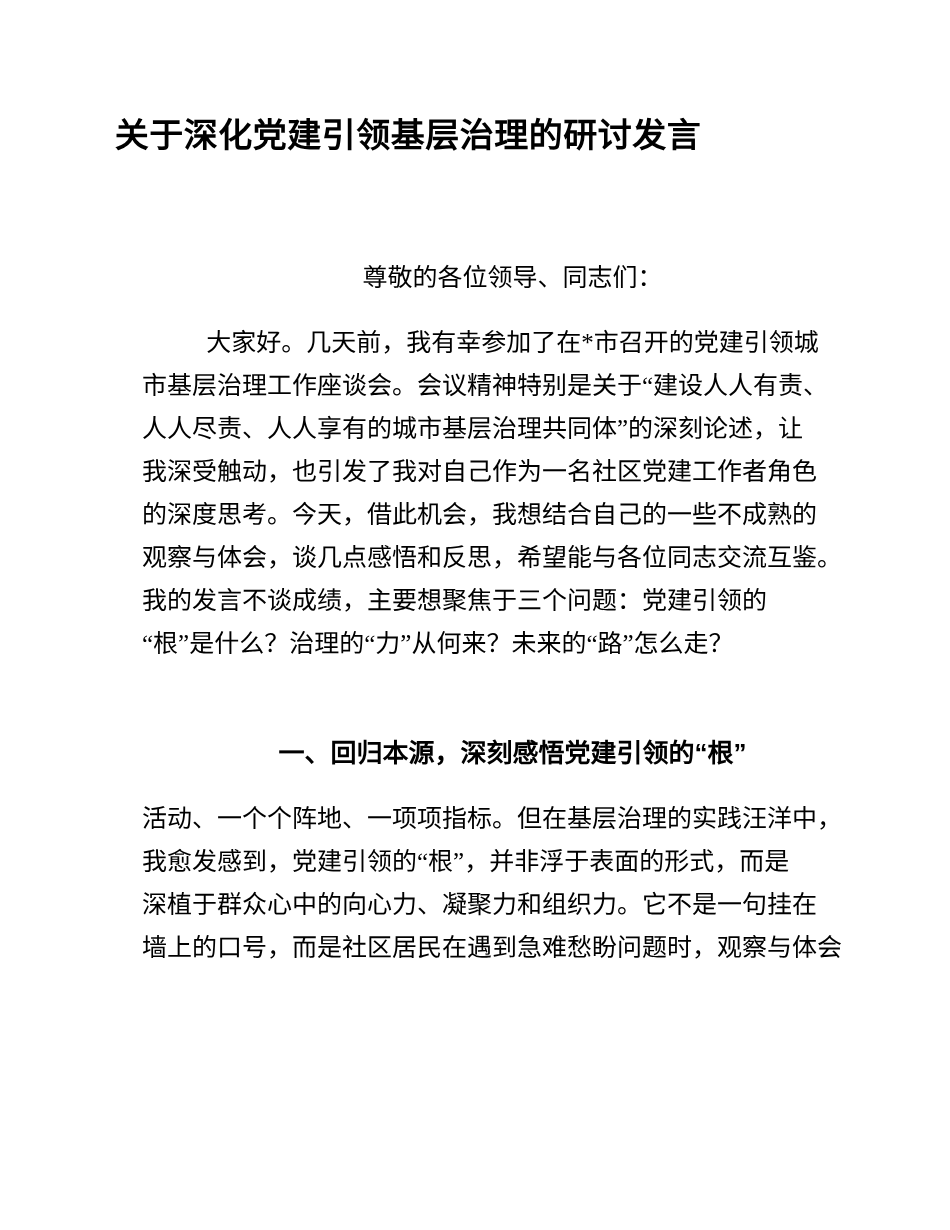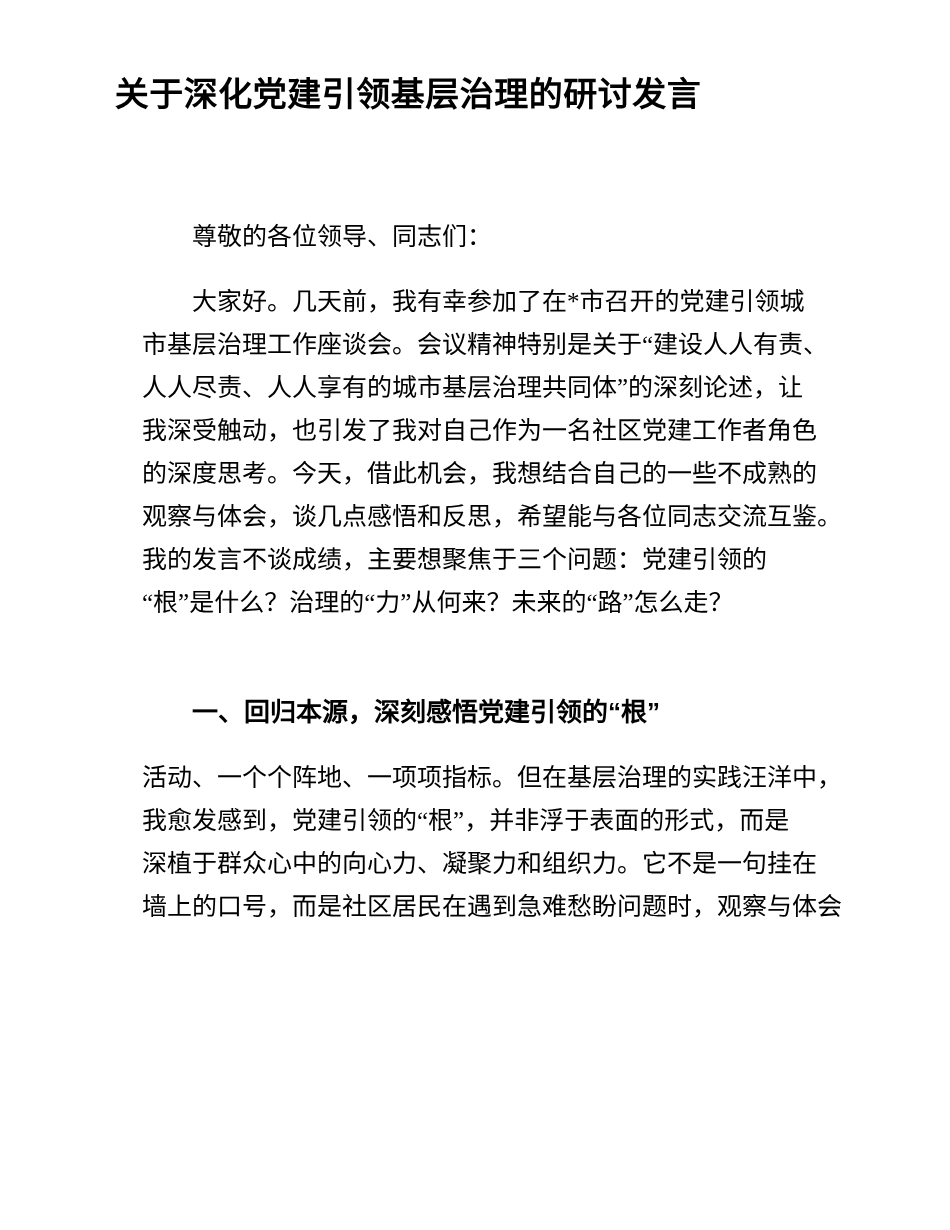--- a/index.html
+++ b/index.html
@@ -9,21 +9,21 @@
   }
   .page {
     position: relative;
     width: 950px;
     height: 1230px;
     background: #ffffff;
     overflow: hidden;
     color: #000000;
   }
   .doc-title {
-    margin: 72px 0 0 0;
+    margin: 113px 0 0 0;
     padding: 0;
     width: 816px;
     text-align: center;
     font-family: "Liberation Serif", serif;
     font-weight: 700;
     font-size: 34px;
     line-height: 46px;
     letter-spacing: 0.5px;
     color: #000000;
   }
@@ -48,20 +48,21 @@
     white-space: pre;
     color: #000000;
   }
   .block.heading .line {
     font-family: "Liberation Sans", sans-serif;
     font-weight: 700;
     font-size: 26px;
   }
   .line.indent {
     padding-left: 50px;
+    text-align: center;
   }
 </style>
 </head>
 <body>
 
 <div class="page">
   <h1 class="doc-title">关于深化党建引领基层治理的研讨发言</h1>
   <div class="doc-body">
       <div class="block">
         <div class="line indent">尊敬的各位领导、同志们：</div>

